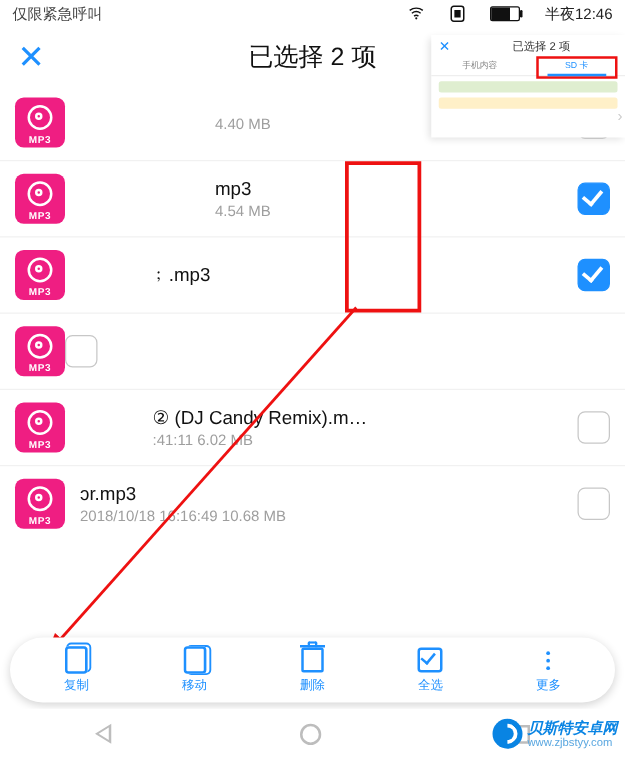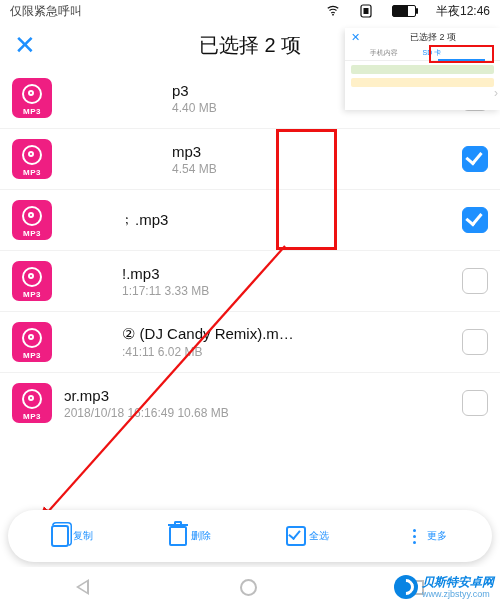--- a/index.html
+++ b/index.html
@@ -32,21 +32,21 @@
   .row .meta{font-size:12px;color:#9e9e9e;margin-top:2px;white-space:nowrap;}
   .chk{width:24px;height:24px;border:1.5px solid #c7c7c7;border-radius:6px;flex:0 0 24px;position:relative;background:#fff;}
   .chk.on{background:#1e90ff;border-color:#1e90ff;}
   .chk.on:after{content:"";position:absolute;left:6px;top:2px;width:7px;height:12px;border-right:3px solid #fff;border-bottom:3px solid #fff;transform:rotate(40deg);}
 
   
   .hl{position:absolute;border:3px solid #e11;}
 
   
   .action-bar{position:absolute;left:8px;right:8px;bottom:45px;height:52px;background:#fff;border-radius:26px;box-shadow:0 2px 8px rgba(0,0,0,.18);display:flex;align-items:center;justify-content:space-around;padding:0 6px;}
-  .act{display:flex;flex-direction:row;align-items:center;gap:2px;color:#1e90ff;min-width:48px;}
+  .act{display:flex;flex-direction:column;align-items:center;gap:2px;color:#1e90ff;min-width:48px;}
   .act .ico{width:22px;height:22px;display:flex;align-items:center;justify-content:center;}
   .act .lbl{font-size:10px;color:#1e90ff;}
   .ic-rect{width:14px;height:18px;border:2px solid #1e90ff;border-radius:3px;}
   .ic-trash{width:14px;height:16px;border:2px solid #1e90ff;border-radius:2px;position:relative;}
   .ic-trash:before{content:"";position:absolute;top:-4px;left:-3px;right:-3px;height:2px;background:#1e90ff;}
   .ic-trash:after{content:"";position:absolute;top:-7px;left:3px;right:3px;height:3px;border:2px solid #1e90ff;border-bottom:0;border-radius:2px 2px 0 0;}
   .ic-selectall{width:16px;height:16px;border:2px solid #1e90ff;border-radius:3px;position:relative;}
   .ic-selectall:after{content:"";position:absolute;left:3px;top:0px;width:5px;height:9px;border-right:2px solid #1e90ff;border-bottom:2px solid #1e90ff;transform:rotate(40deg);}
   .ic-more{display:flex;flex-direction:column;gap:3px;}
   .ic-more i{width:3px;height:3px;background:#1e90ff;border-radius:50%;}
@@ -110,21 +110,20 @@
     <span class="close-x">✕</span>
     <span class="title">已选择 2 项</span>
   </div>
 
   <div class="list" id="list">
       <div class="row">
         <div class="mp3-badge">
           <span>MP3</span>
         </div>
         <div class="txt" style="padding-left:120px">
-          <div class="name">p3</div>
           <div class="meta">4.40 MB</div>
         </div>
         <div class="chk"></div>
       </div>
       <div class="row">
         <div class="mp3-badge">
           <span>MP3</span>
         </div>
         <div class="txt" style="padding-left:120px">
           <div class="name">mp3</div>
@@ -137,24 +136,20 @@
           <span>MP3</span>
         </div>
         <div class="txt" style="padding-left:68px">
           <div class="name">﹔.mp3</div>
         </div>
         <div class="chk on"></div>
       </div>
       <div class="row">
         <div class="mp3-badge">
           <span>MP3</span>
-        </div>
-        <div class="txt" style="padding-left:70px">
-          <div class="name">!.mp3</div>
-          <div class="meta">1:17:11 3.33 MB</div>
         </div>
         <div class="chk"></div>
       </div>
       <div class="row">
         <div class="mp3-badge">
           <span>MP3</span>
         </div>
         <div class="txt" style="padding-left:70px">
           <div class="name">② (DJ Candy Remix).m…</div>
           <div class="meta">:41:11 6.02 MB</div>
@@ -186,20 +181,26 @@
 
   <div class="action-bar">
     <div class="act">
       <span class="ico">
           <span class="ic-rect" style="box-shadow:2px -2px 0 -0.5px #fff,2px -2px 0 1px #1e90ff;"></span>
         </span>
       <span class="lbl">复制</span>
     </div>
     <div class="act">
       <span class="ico">
+          <span class="ic-rect" style="box-shadow:3px 0 0 -0.5px #fff,3px 0 0 1px #1e90ff;"></span>
+        </span>
+      <span class="lbl">移动</span>
+    </div>
+    <div class="act">
+      <span class="ico">
           <span class="ic-trash"></span>
         </span>
       <span class="lbl">删除</span>
     </div>
     <div class="act">
       <span class="ico">
           <span class="ic-selectall"></span>
         </span>
       <span class="lbl">全选</span>
     </div>

